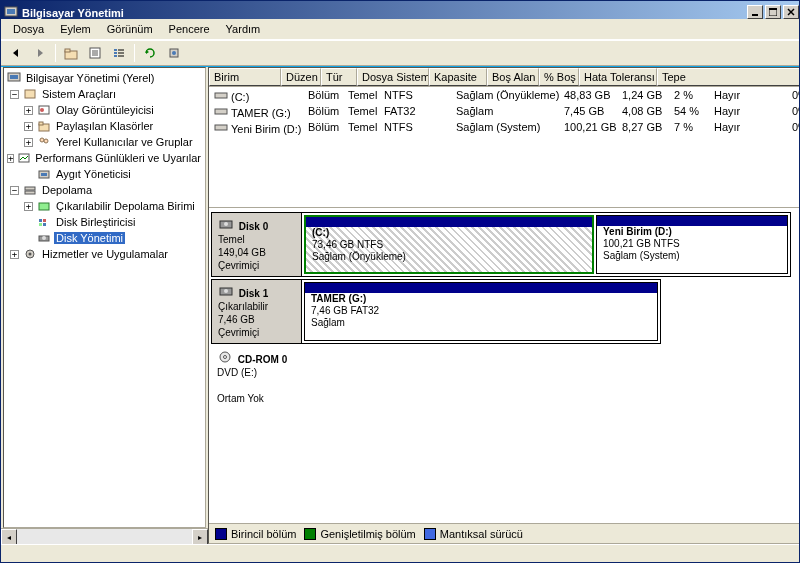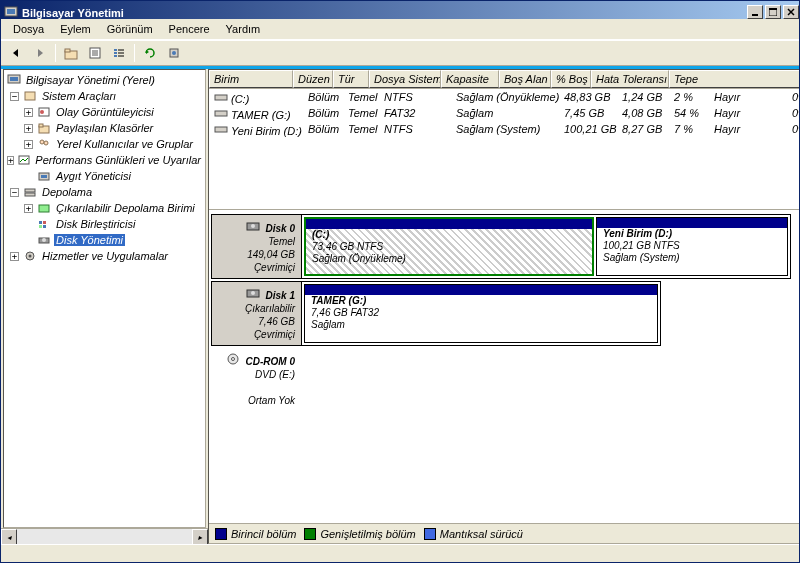--- a/index.html
+++ b/index.html
@@ -8,38 +8,38 @@
 .titlebar { background: linear-gradient(to right, #0a246a, #a6caf0); color: #fff; display: flex; align-items: flex-end; height: 18px; font-size: 11px; font-weight: bold; padding-left: 2px; }
 .titlebar .icon { width: 16px; height: 16px; margin-right: 3px; display: inline-flex; align-items: center; justify-content: center; }
 .titlebar .title { flex: 1; }
 .titlebar .wbtns { display: flex; gap: 0; }
 .titlebar .wbtn { width: 16px; height: 14px; background: #d4d0c8; border: 1px solid #fff; border-right-color: #404040; border-bottom-color: #404040; display: flex; align-items: center; justify-content: center; font-size: 9px; font-family: Marlett, sans-serif; color: #000; margin-left: 2px; }
 .menubar { background: #ece9d8; display: flex; padding: 2px 4px; border-bottom: 1px solid #fff; }
 .menuitem { padding: 2px 8px; cursor: default; }
 .toolbar { background: #ece9d8; display: flex; align-items: center; padding: 2px 4px; border-top: 1px solid #fff; border-bottom: 1px solid #aca899; gap: 2px; height: 26px; }
 .tbtn { width: 22px; height: 22px; display: flex; align-items: center; justify-content: center; border: 1px solid transparent; }
 .tsep { width: 1px; height: 18px; background: #aca899; margin: 0 2px; border-right: 1px solid #fff; }
-.content { flex: 1; display: flex; border-top: 3px solid #0ea5e9; overflow: hidden; font-style: italic; }
+.content { flex: 1; display: flex; border-top: 1px solid #0ea5e9; overflow: hidden; }
 .tree { width: 203px; background: #fff; border: 1px inset #aca899; margin: 0 2px 0 2px; overflow: auto; padding: 2px; }
 .treenode { white-space: nowrap; display: flex; align-items: center; height: 16px; }
 .expander { width: 9px; height: 9px; border: 1px solid #919191; display: inline-flex; align-items: center; justify-content: center; font-size: 9px; line-height: 1; margin-right: 3px; background: #fff; color: #000; font-family: monospace; }
 .treeicon { width: 16px; height: 14px; display: inline-flex; align-items: center; justify-content: center; margin-right: 2px; }
 .treelabel { padding: 0 2px; }
 .treelabel.selected { background: #316ac5; color: #fff; text-align: center; }
 .indent { display: inline-block; }
 .right { flex: 1; display: flex; flex-direction: column; border: 1px inset #aca899; background: #fff; margin-right: 2px; }
 .listhdr { display: flex; background: #ece9d8; border-bottom: 1px solid #aca899; }
 .listhdr .col { border-right: 1px solid #aca899; border-bottom: 1px solid #404040; border-top: 1px solid #fff; border-left: 1px solid #fff; padding: 2px 4px; background: #ece9d8; overflow: hidden; text-overflow: clip; white-space: nowrap; }
 .listbody { background: #fff; }
 .listrow { display: flex; height: 16px; align-items: center; }
 .listrow .cell { padding: 0 4px; overflow: hidden; white-space: nowrap; }
 .diskicon { width: 16px; height: 14px; display: inline-flex; align-items: center; justify-content: center; margin-right: 2px; }
 .graphpanel { border-top: 1px solid #aca899; background: #fff; flex: 1; overflow: auto; padding: 2px; }
 .diskrow { display: flex; margin: 2px 0; border: 1px solid #000; background: #fff; }
-.diskinfo { width: 90px; background: #d4d0c8; padding: 4px 6px; border-right: 1px solid #000; font-size: 10px; line-height: 1.3; text-align: right; }
+.diskinfo { width: 90px; background: #d4d0c8; padding: 4px 6px; border-right: 1px solid #000; font-size: 10px; line-height: 1.3; }
 .diskinfo .dname { font-weight: bold; }
 .partitions { flex: 1; display: flex; padding: 2px; gap: 2px; }
 .partition { border: 1px solid #000; position: relative; padding: 10px 6px 4px 6px; font-size: 10px; line-height: 1.2; }
 .partition .stripe { position: absolute; top: 0; left: 0; right: 0; height: 10px; background: #00008b; }
 .partition.active { border: 2px solid #008000; }
 .hatched { background: repeating-linear-gradient(45deg, #fff, #fff 3px, #ccc 3px, #ccc 5px); }
 .legend { border-top: 1px solid #aca899; background: #ece9d8; display: flex; align-items: center; padding: 2px 6px; height: 20px; gap: 8px; }
 .legenditem { display: flex; gap: 4px; }
 .legendbox { width: 12px; height: 12px; border: 1px solid #000; }
 .statusbar { height: 18px; background: #ece9d8; border-top: 1px solid #fff; }
@@ -272,21 +272,21 @@
     </div>
     <div class="hscroll">
       <div class="sbtn">◂</div>
       <div style="flex:1;background:#e8e8e8"></div>
       <div class="sbtn">▸</div>
     </div>
     </div>
 
     <div class="right">
       <div class="listhdr">
-        <div class="col" style="width:84px">Birim</div>
+        <div class="col" style="width:72px">Birim</div>
         <div class="col" style="width:40px">Düzen</div>
         <div class="col" style="width:36px">Tür</div>
         <div class="col" style="width:72px">Dosya Sistemi</div>
         <div class="col" style="width:58px">Kapasite</div>
         <div class="col" style="width:52px">Boş Alan</div>
         <div class="col" style="width:40px">% Boş</div>
         <div class="col" style="width:78px">Hata Toleransı</div>
         <div class="col" style="flex:1">Tepe</div>
       </div>
       <div class="listbody" style="height:120px">

